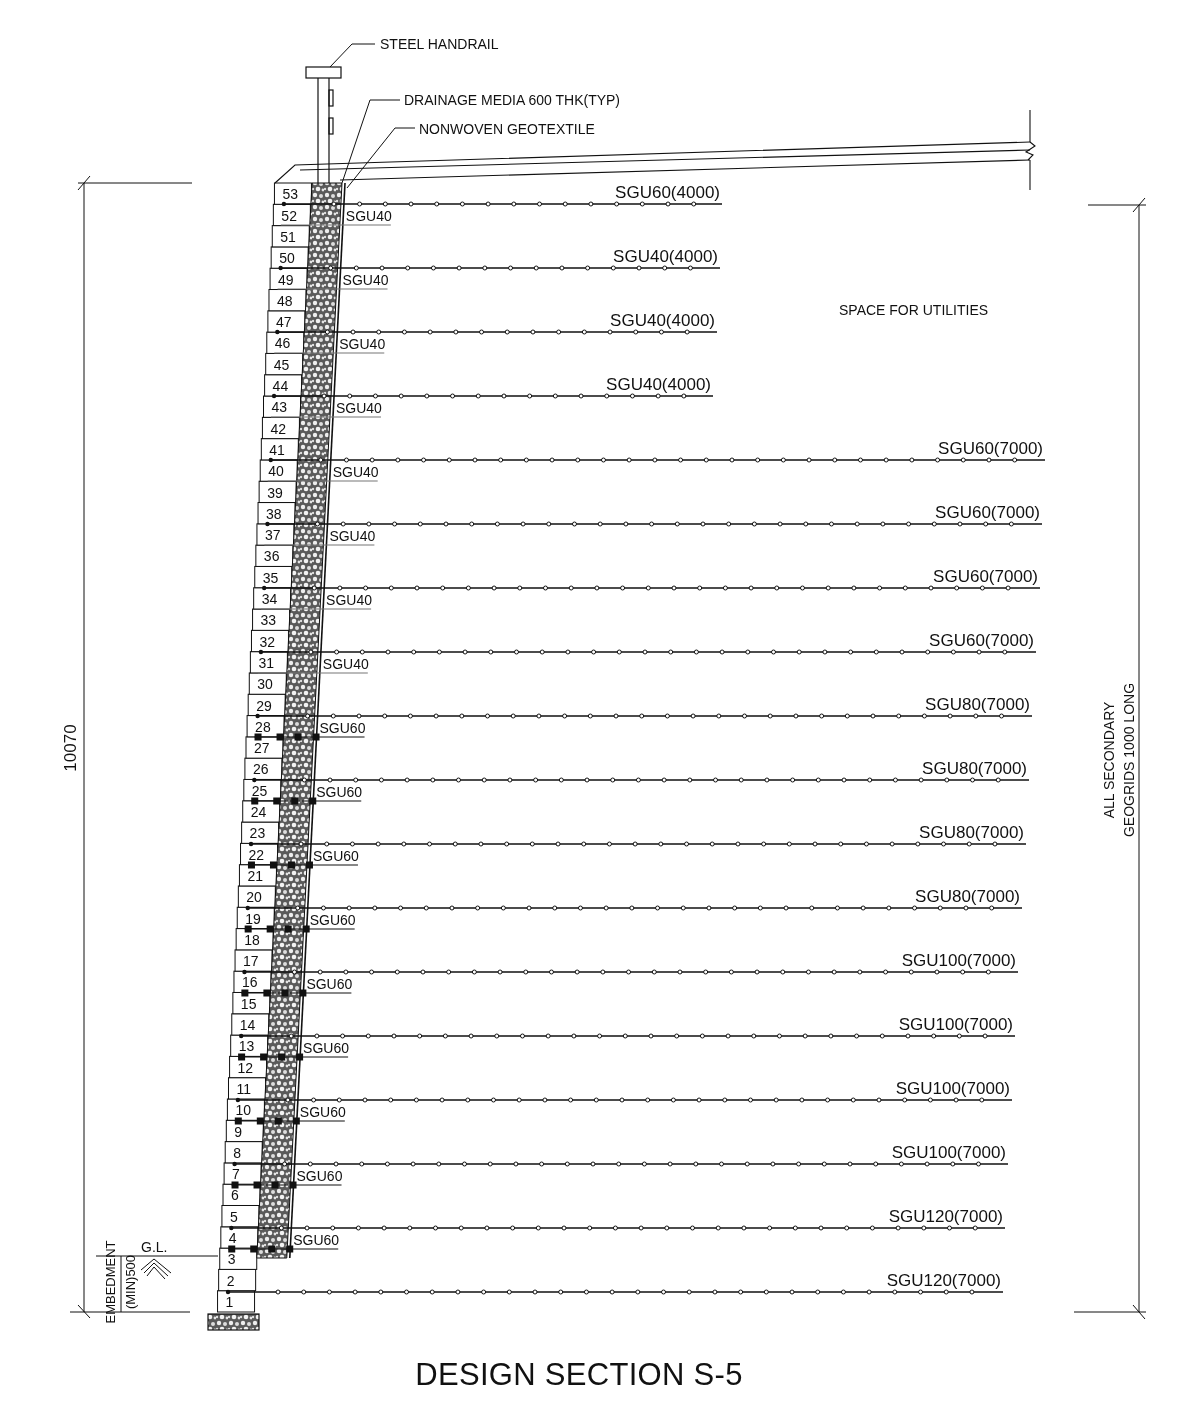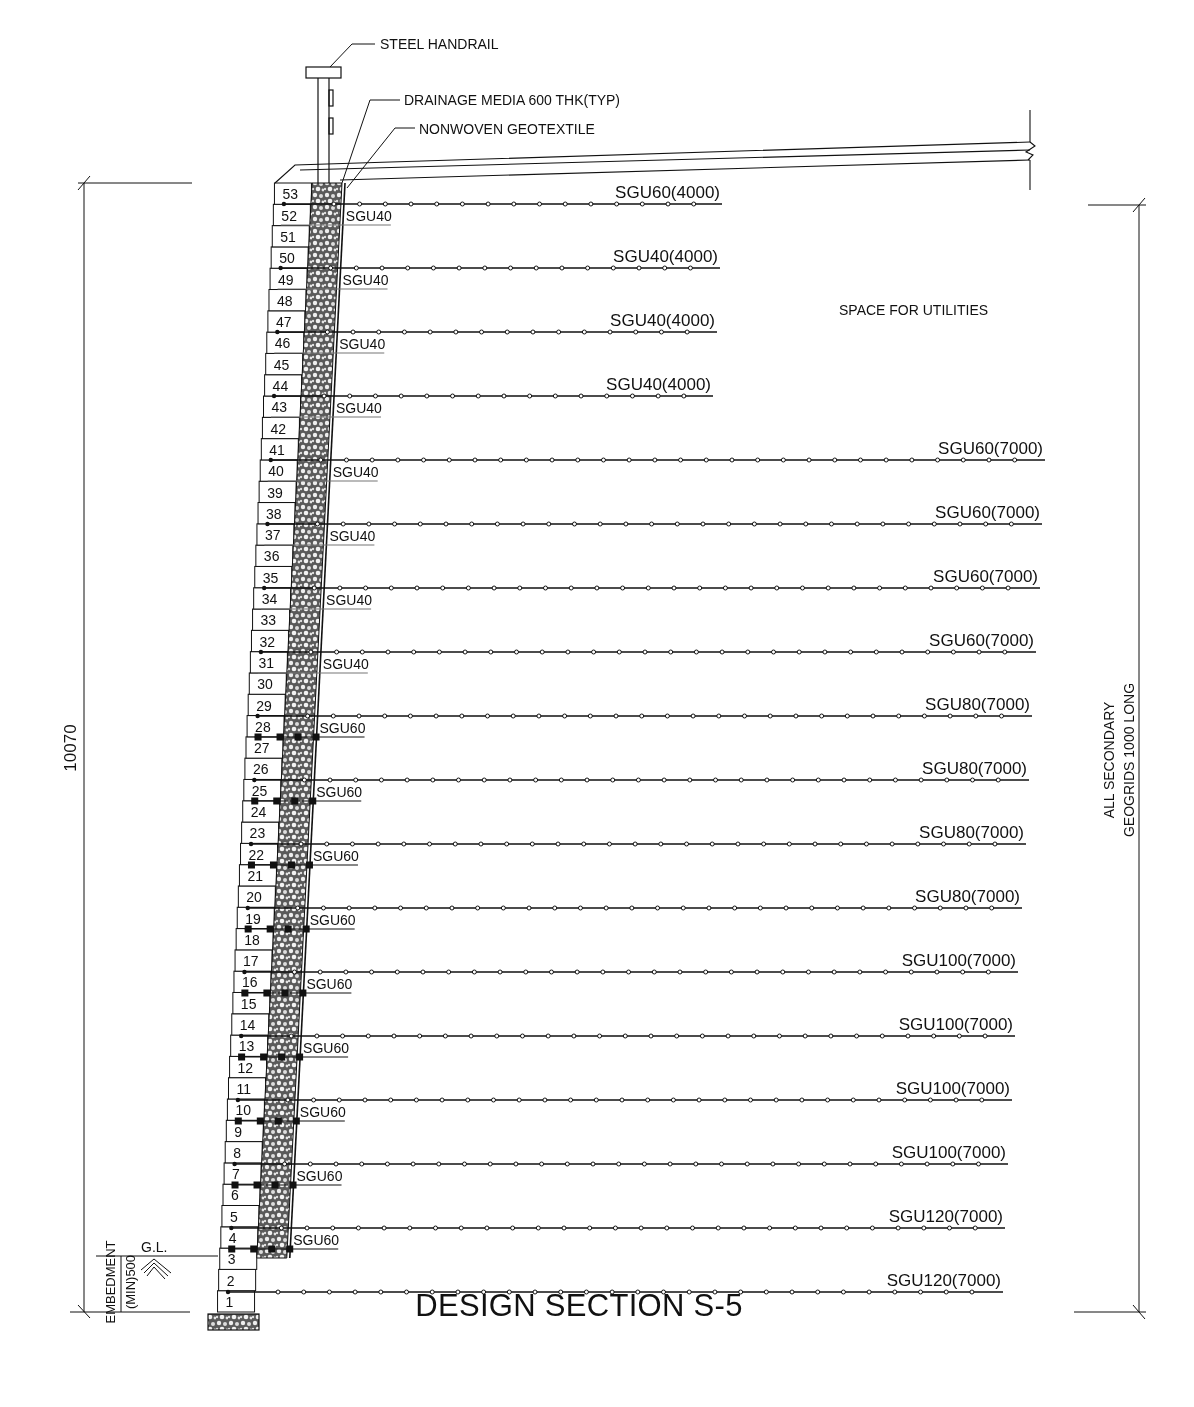--- a/index.html
+++ b/index.html
@@ -1,19 +1,19 @@
 <!DOCTYPE html>
 <html><head>
 <meta charset="utf-8">
 <style>
   html, body { margin: 0; padding: 0; background: #ffffff; }
   body { width: 1194px; height: 1407px; position: relative; overflow: hidden; font-family: "Liberation Sans", sans-serif; }
   #drawing { position: absolute; left: 0; top: 0; width: 1194px; height: 1407px; }
   #drawing text { font-family: "Liberation Sans", sans-serif; fill: #111; }
-  .title { position: absolute; left: 0; width: 1158px; top: 1288px; text-align: center; font-size: 31px; color: #111; letter-spacing: 0.3px; }
+  .title { position: absolute; left: 0; width: 1158px; top: 1357px; text-align: center; font-size: 31px; color: #111; letter-spacing: 0.3px; }
 </style>
 </head>
 <body>
 
 <svg id="drawing" viewBox="0 0 1194 1407" xmlns="http://www.w3.org/2000/svg">
   <defs>
     <pattern id="gravel" width="12" height="12" patternUnits="userSpaceOnUse">
       <rect width="12" height="12" fill="#5a5a5a"></rect>
       <circle cx="3" cy="3" r="2.2" fill="#eee"></circle>
       <circle cx="9" cy="4" r="2" fill="#ddd"></circle>

